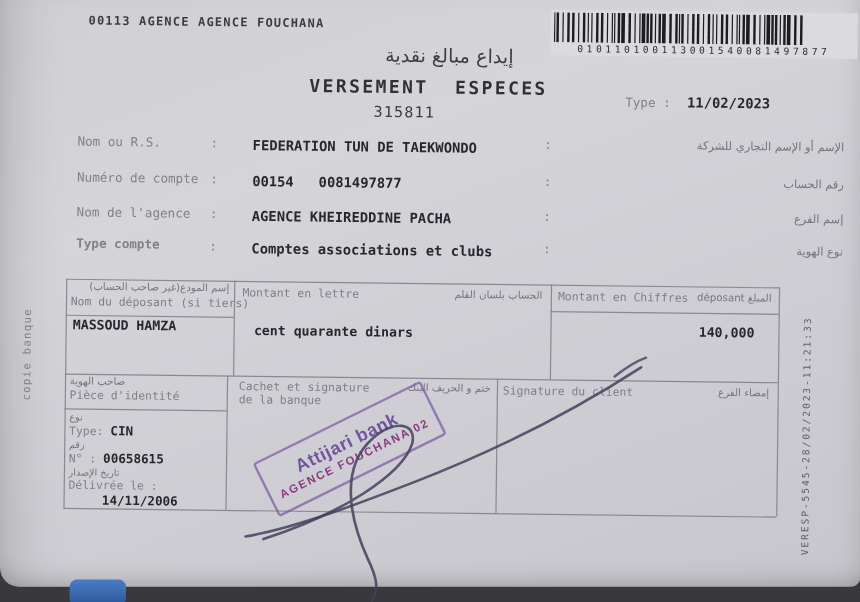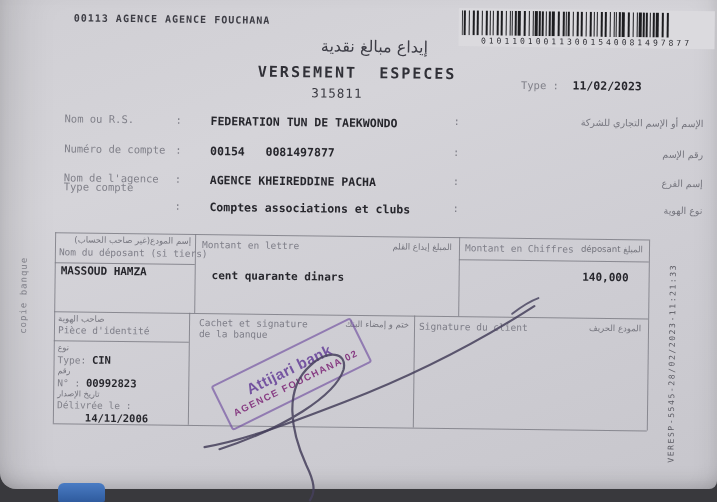--- a/index.html
+++ b/index.html
@@ -70,32 +70,32 @@
       <div class="rowar" style="top:110px;">
         <span class="lbl">:</span>
         <span class="ar" dir="rtl">الإسم أو الإسم التجاري للشركة</span>
       </div>
 
       <div class="rowlbl lbl" style="top:142px;">Numéro de compte</div>
       <div class="rowcolon lbl" style="top:142px;">:</div>
       <div class="rowval typed" style="top:142px;">00154   0081497877</div>
       <div class="rowar" style="top:141px;">
         <span class="lbl">:</span>
-        <span class="ar" dir="rtl">رقم الإسم</span>
+        <span class="ar" dir="rtl">رقم الحساب</span>
       </div>
 
       <div class="rowlbl lbl" style="top:171px;">Nom de l'agence</div>
       <div class="rowcolon lbl" style="top:171px;">:</div>
       <div class="rowval typed" style="top:171px;">AGENCE KHEIREDDINE PACHA</div>
       <div class="rowar" style="top:170px;">
         <span class="lbl">:</span>
         <span class="ar" dir="rtl">إسم الفرع</span>
       </div>
 
-      <div class="rowlbl lbl" style="top:180px;">Type compte</div>
+      <div class="rowlbl lbl" style="top:197px;font-weight:bold;">Type compte</div>
       <div class="rowcolon lbl" style="top:198px;">:</div>
       <div class="rowval typed" style="top:198px;">Comptes associations et clubs</div>
       <div class="rowar" style="top:197px;">
         <span class="lbl">:</span>
         <span class="ar" dir="rtl">نوع الهوية</span>
       </div>
     </div>
 
     <div>
       <div class="ln hl" style="left:58px;top:232px;width:594px;"></div>
@@ -109,55 +109,55 @@
       <div class="ln vl" style="left:462px;top:232px;height:79px;"></div>
       <div class="ln vl" style="left:652px;top:232px;height:191px;"></div>
       <div class="ln vl" style="left:193px;top:311px;height:112px;"></div>
       <div class="ln vl" style="left:418px;top:311px;height:112px;"></div>
     </div>
 
     <div class="abs ar hdrar" dir="rtl" style="left:62px;top:234px;width:132px;">إسم المودع(غير صاحب الحساب)</div>
     <div class="abs hdrfr" style="left:62px;top:246px;">Nom du déposant (si tiers)</div>
     <div class="cellflex" style="left:205px;top:237px;width:250px;">
       <span class="hdrfr">Montant en lettre</span>
-      <span class="ar hdrar" dir="rtl">المبلغ إيداع القلم</span>
+      <span class="ar hdrar" dir="rtl">الحساب بلسان القلم</span>
     </div>
     <div class="cellflex" style="left:468px;top:237px;width:178px;">
       <span class="hdrfr">Montant en Chiffres</span>
       <span class="ar hdrar" dir="rtl">المبلغ déposant</span>
     </div>
 
     <div class="abs typed" style="left:64px;top:264px;font-size:11px;">MASSOUD HAMZA</div>
     <div class="abs typed" style="left:215px;top:267px;font-size:11px;">cent quarante dinars</div>
     <div class="abs typed" style="left:468px;top:264px;width:164px;text-align:right;font-size:11px;">140,000</div>
 
     <div class="abs ar hdrar" dir="rtl" style="left:62px;top:313px;">صاحب الهوية</div>
     <div class="abs hdrfr" style="left:62px;top:324px;">Pièce d'identité</div>
     <div class="cellflex" style="left:203px;top:315px;width:210px;">
       <span class="hdrfr">
         <span style="display:block;">Cachet et signature</span>
         <span style="display:block;">de la banque</span>
       </span>
-      <span class="ar hdrar" dir="rtl">ختم و إمضاء البنك</span>
+      <span class="ar hdrar" dir="rtl">ختم و الحريف البنك</span>
     </div>
     <div class="cellflex" style="left:423px;top:316px;width:222px;">
       <span class="hdrfr">Signature du client</span>
-      <span class="ar hdrar" dir="rtl">المودع الحريف</span>
+      <span class="ar hdrar" dir="rtl">إمضاء الفرع</span>
     </div>
 
     <div class="abs" style="left:62px;top:343px;">
       <div class="ar idline-ar" dir="rtl" style="text-align:left;">نوع</div>
       <div class="idline-fr">
         <span class="lbl" style="font-size:9.5px;">Type:</span>
         <span class="idval">CIN</span>
       </div>
       <div class="ar idline-ar" dir="rtl" style="text-align:left;">رقم</div>
       <div class="idline-fr">
         <span class="lbl" style="font-size:9.5px;">N° :</span>
-        <span class="idval">00992823</span>
+        <span class="idval">00658615</span>
       </div>
       <div class="ar idline-ar" dir="rtl" style="text-align:left;">تاريخ الإصدار</div>
       <div class="idline-fr lbl" style="font-size:9.5px;">Délivrée le :</div>
       <div class="idline-fr idval" style="padding-left:28px;">14/11/2006</div>
     </div>
 
     <div class="stamp">
       <span class="l1">Attijari bank</span>
       <span class="l2">AGENCE FOUCHANA 02</span>
     </div>

